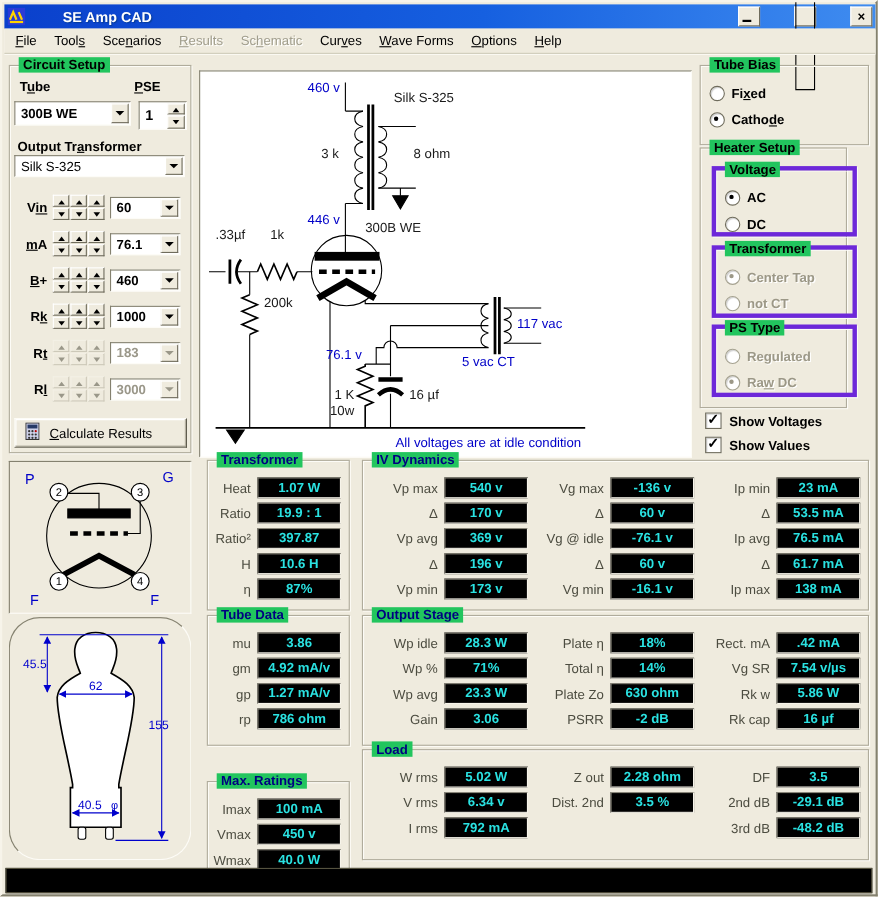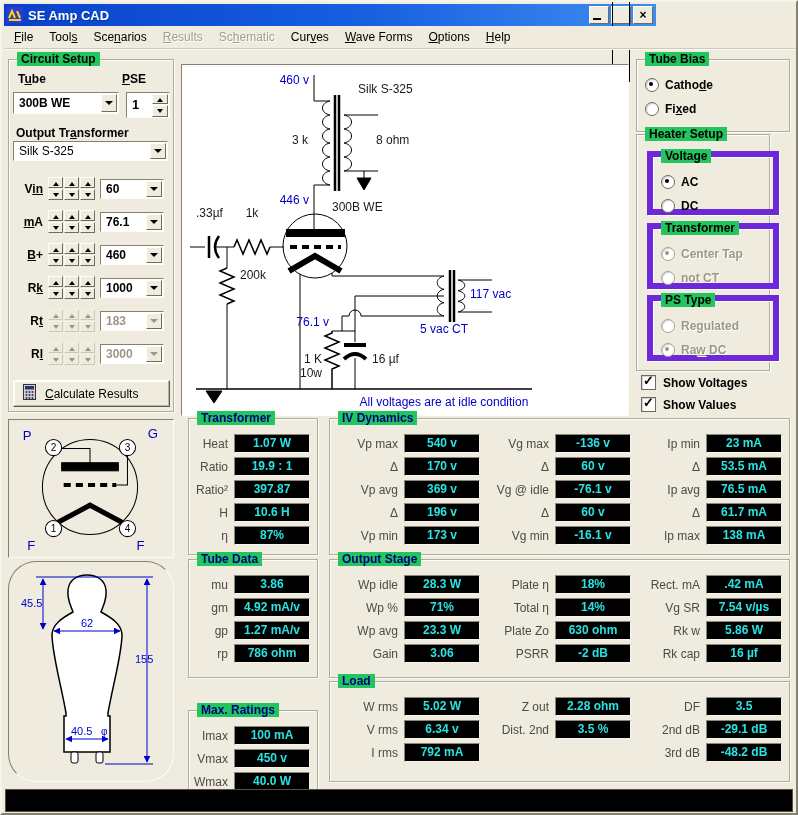--- a/index.html
+++ b/index.html
@@ -2,23 +2,23 @@
 <html><head>
 <meta charset="utf-8">
 <style>
   html,body{margin:0;padding:0;background:#d8d4c4;}
   .window{
     position:relative;width:798px;height:815px;background:#EFEBDE;
     box-sizing:border-box;border:2px solid;border-color:#f7f4ea #84816f #84816f #f7f4ea;
     font-family:"Liberation Sans",sans-serif;overflow:hidden;
   }
   
-  .titlebar{position:absolute;left:2px;top:2px;width:652px;height:22px;
+  .titlebar{position:absolute;left:2px;top:2px;width:792px;height:22px;
     background:linear-gradient(90deg,#0a40cc 0%,#1660e0 55%,#3f8cf0 100%);
-    display:flex;align-items:center;padding:0 3px;box-sizing:border-box;}
+    display:flex;align-items:center;padding:0 3px;box-sizing:border-box;gap:29px;}
   .app-icon{width:16px;height:16px;display:inline-block;}
   .wtitle{color:#fff;font-weight:bold;font-size:13px;margin-left:5px;flex:1;
     text-shadow:1px 1px 1px #00306080;}
   .tbtn{width:18px;height:16px;background:#EFEBDE;border:1px solid;
     border-color:#fff #6f6c5c #6f6c5c #fff;margin-left:2px;position:relative;
     display:inline-flex;align-items:center;justify-content:center;
     font-size:12px;font-weight:bold;color:#000;cursor:default;}
   .g-min{position:absolute;left:3px;bottom:3px;width:8px;border-bottom:2px solid #000;}
   .g-max{width:8px;height:7px;border:1px solid #000;border-top-width:2px;margin-top:29px;}
   .g-close{line-height:12px;}
@@ -86,21 +86,21 @@
   .radio-list{position:absolute;left:8px;top:13px;right:4px;}
   .radio-row{display:flex;align-items:center;height:24px;font-size:12px;font-weight:bold;color:#000;}
   .radio{width:12px;height:12px;border-radius:50%;background:#fff;border:1px solid #6f6c5c;
     box-shadow:inset 1px 1px 1px #00000030;position:relative;margin-right:6px;flex:none;}
   .radio-row.selected .radio::after{content:"";position:absolute;left:3px;top:3px;width:4px;
     height:4px;border-radius:50%;background:#000;}
   .radio-row.disabled{color:#9c9887;text-shadow:1px 1px 0 #fff;}
   .radio-row.disabled .radio{border-color:#a5a290;}
   .radio-row.disabled.selected .radio::after{background:#9c9887;}
   .g-heater{left:634px;top:132px;width:134px;height:237px;}
-  .sub{position:absolute;border:6px solid #6d28d9;box-shadow:inset 1px 1px 0 #fdfcf7,1px 1px 0 #fdfcf7;
+  .sub{position:absolute;border:4px solid #6d28d9;box-shadow:inset 1px 1px 0 #fdfcf7,1px 1px 0 #fdfcf7;
     box-sizing:border-box;left:10px;width:132px;}
   .sub-voltage{top:16px;height:64px;} .sub-xfmr{top:88px;height:66px;} .sub-ps{top:160px;height:66px;}
   .check-row{position:absolute;display:flex;align-items:center;font-size:12px;font-weight:bold;color:#000;}
   .cb-1{left:639px;top:373px;} .cb-2{left:639px;top:395px;}
   .checkbox{width:13px;height:13px;background:#fff;border:1px solid #6f6c5c;
     box-shadow:inset 1px 1px 1px #00000030;margin-right:7px;position:relative;flex:none;}
   .check-row.checked .checkbox::after{content:"✓";position:absolute;left:1px;top:-3px;
     font-size:13px;font-weight:bold;color:#000;}
   
   .panel{position:absolute;background:#EFEBDE;border:1px solid;
@@ -498,27 +498,27 @@
         <text class="kt" x="190" y="298">16 µf</text>
         <text class="bt" x="262" y="341" text-anchor="middle" font-size="13">All voltages are at idle condition</text>
       </g>
     </svg>
   </div>
 
   <div class="group g-bias">
     <span class="legend">Tube Bias</span>
     <div class="radio-list">
 
-    <label class="radio-row selected">
+    <label class="radio-row">
+          <span class="radio"></span>
+          <span><span>Fi</span><span class="u">x</span><span>ed</span></span>
+        </label>
+        <label class="radio-row selected">
           <span class="radio"></span>
           <span><span>Catho</span><span class="u">d</span><span>e</span></span>
-        </label>
-        <label class="radio-row">
-          <span class="radio"></span>
-          <span><span>Fi</span><span class="u">x</span><span>ed</span></span>
         </label>
       </div>
   </div>
 
   <div class="group g-heater">
     <span class="legend">Heater Setup</span>
     <div class="sub sub-voltage">
       <span class="legend">Voltage</span>
       <div class="radio-list">
 

